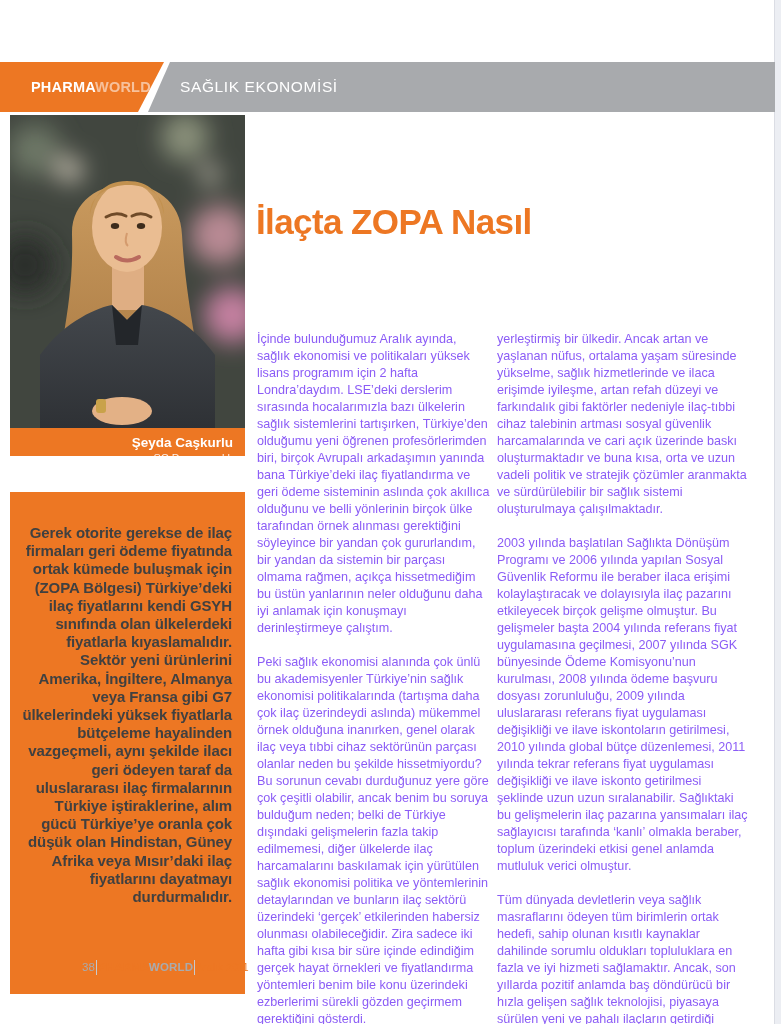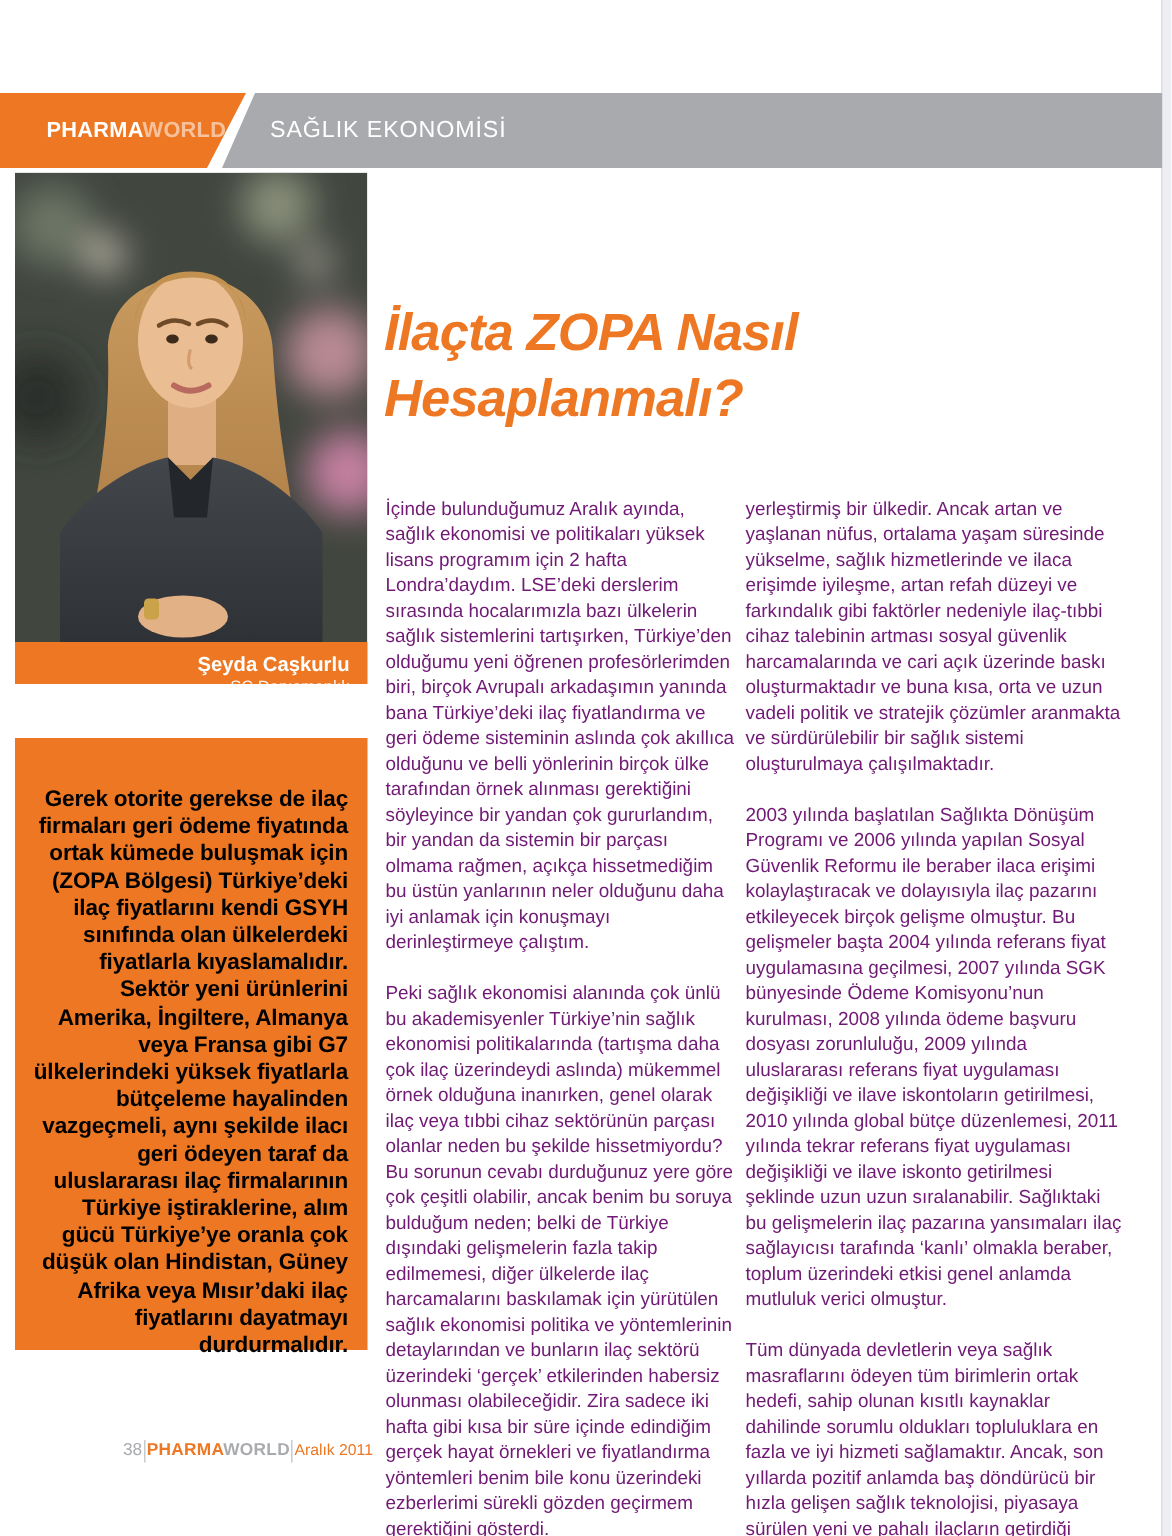--- a/index.html
+++ b/index.html
@@ -24,31 +24,31 @@
   .brand .b1{font-weight:bold;}
   .brand .b2{font-weight:bold;opacity:.55;}
 
   
   .photo{position:absolute;left:10px;top:115px;width:235px;height:313px;overflow:hidden;}
   .caption{position:absolute;left:10px;top:428px;width:235px;height:28px;background:#ed7723;
     box-sizing:border-box;padding:7px 12px 0 0;text-align:right;color:#fff;}
   .caption .name{font-size:13.5px;font-weight:bold;line-height:16px;}
   .caption .org{font-size:11px;opacity:.9;line-height:14px;}
 
-  .pullquote{position:absolute;left:10px;top:492px;width:235px;height:408px;background:#ed7723;
-    box-sizing:border-box;padding:32px 13px 0 8px;text-align:right;color:#000000;
+  .pullquote{position:absolute;left:10px;top:492px;width:235px;height:502px;background:#ed7723;
+    box-sizing:border-box;padding:32px 13px 0 8px;text-align:right;color:#404040;
     font-size:15px;line-height:18.2px;font-weight:bold;letter-spacing:-0.1px;}
 
   
   .title{position:absolute;left:256px;top:200px;width:470px;color:#ed7723;
-    font-size:35px;line-height:44px;font-weight:bold;letter-spacing:-0.6px;font-style:italic;}
+    font-size:35px;line-height:44px;font-weight:bold;letter-spacing:-0.6px;}
   .col{position:absolute;top:331px;}
   .col-mid{left:257px;width:235px;}
   .col-right{left:497px;width:251px;}
-  .col p{margin:0 0 17px 0;font-size:12.6px;line-height:17px;color:#701a75;
+  .col p{margin:0 0 17px 0;font-size:12.6px;line-height:17px;color:#8b5cf6;
     letter-spacing:0;}
 
   
   .footer{position:absolute;left:82px;top:957px;height:20px;display:flex;align-items:center;gap:1px;}
   .pagenum{color:#a9abae;font-size:11.5px;}
   .fdiv{width:1px;height:15px;background:#c8cacc;}
   .footer .brand-f{font-size:11.5px;letter-spacing:.2px;white-space:nowrap;}
   .footer .b1{color:#ed7723;font-weight:bold;}
   .footer .b2{color:#a9abae;font-weight:bold;}
   .issue{color:#ed7723;font-size:10.5px;}
@@ -120,21 +120,20 @@
 
 <div class="caption">
   <div class="name">Şeyda Caşkurlu</div>
   <div class="org">SC Danışmanlık</div>
 </div>
 
 <div class="pullquote">Gerek otorite gerekse de ilaç firmaları geri ödeme fiyatında ortak kümede buluşmak için (ZOPA Bölgesi) Türkiye’deki ilaç fiyatlarını kendi GSYH sınıfında olan ülkelerdeki fiyatlarla kıyaslamalıdır. Sektör yeni ürünlerini Amerika, İngiltere, Almanya veya Fransa gibi G7 ülkelerindeki yüksek fiyatlarla bütçeleme hayalinden vazgeçmeli, aynı şekilde ilacı geri ödeyen taraf da uluslararası ilaç firmalarının Türkiye iştiraklerine, alım gücü Türkiye’ye oranla çok düşük olan Hindistan, Güney Afrika veya Mısır’daki ilaç fiyatlarını dayatmayı durdurmalıdır.</div>
 
 <div class="title">
   <div>İlaçta ZOPA Nasıl</div>
-  <div>Hesaplanmalı?</div>
 </div>
 
 <div class="col col-mid">
   <p>İçinde bulunduğumuz Aralık ayında, sağlık ekonomisi ve politikaları yüksek lisans programım için 2 hafta Londra’daydım. LSE’deki derslerim sırasında hocalarımızla bazı ülkelerin sağlık sistemlerini tartışırken, Türkiye’den olduğumu yeni öğrenen profesörlerimden biri, birçok Avrupalı arkadaşımın yanında bana Türkiye’deki ilaç fiyatlandırma ve geri ödeme sisteminin aslında çok akıllıca olduğunu ve belli yönlerinin birçok ülke tarafından örnek alınması gerektiğini söyleyince bir yandan çok gururlandım, bir yandan da sistemin bir parçası olmama rağmen, açıkça hissetmediğim bu üstün yanlarının neler olduğunu daha iyi anlamak için konuşmayı derinleştirmeye çalıştım.</p>
   <p>Peki sağlık ekonomisi alanında çok ünlü bu akademisyenler Türkiye’nin sağlık ekonomisi politikalarında (tartışma daha çok ilaç üzerindeydi aslında) mükemmel örnek olduğuna inanırken, genel olarak ilaç veya tıbbi cihaz sektörünün parçası olanlar neden bu şekilde hissetmiyordu? Bu sorunun cevabı durduğunuz yere göre çok çeşitli olabilir, ancak benim bu soruya bulduğum neden; belki de Türkiye dışındaki gelişmelerin fazla takip edilmemesi, diğer ülkelerde ilaç harcamalarını baskılamak için yürütülen sağlık ekonomisi politika ve yöntemlerinin detaylarından ve bunların ilaç sektörü üzerindeki ‘gerçek’ etkilerinden habersiz olunması olabileceğidir. Zira sadece iki hafta gibi kısa bir süre içinde edindiğim gerçek hayat örnekleri ve fiyatlandırma yöntemleri benim bile konu üzerindeki ezberlerimi sürekli gözden geçirmem gerektiğini gösterdi.</p>
 
 </div>
 
 <div class="col col-right">
   <p>yerleştirmiş bir ülkedir. Ancak artan ve yaşlanan nüfus, ortalama yaşam süresinde yükselme, sağlık hizmetlerinde ve ilaca erişimde iyileşme, artan refah düzeyi ve farkındalık gibi faktörler nedeniyle ilaç-tıbbi cihaz talebinin artması sosyal güvenlik harcamalarında ve cari açık üzerinde baskı oluşturmaktadır ve buna kısa, orta ve uzun vadeli politik ve stratejik çözümler aranmakta ve sürdürülebilir bir sağlık sistemi oluşturulmaya çalışılmaktadır.</p>

